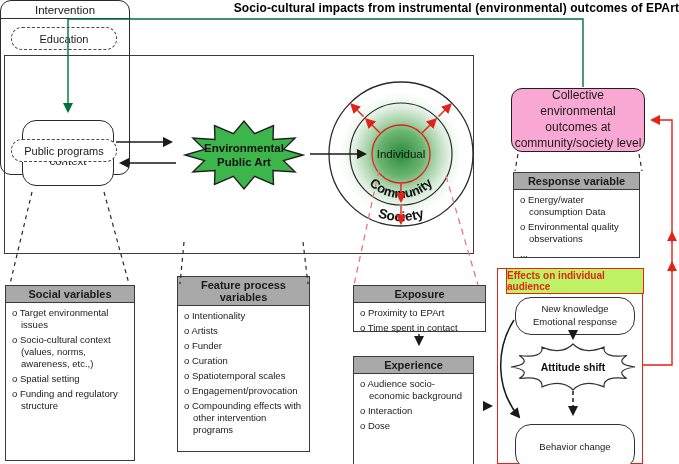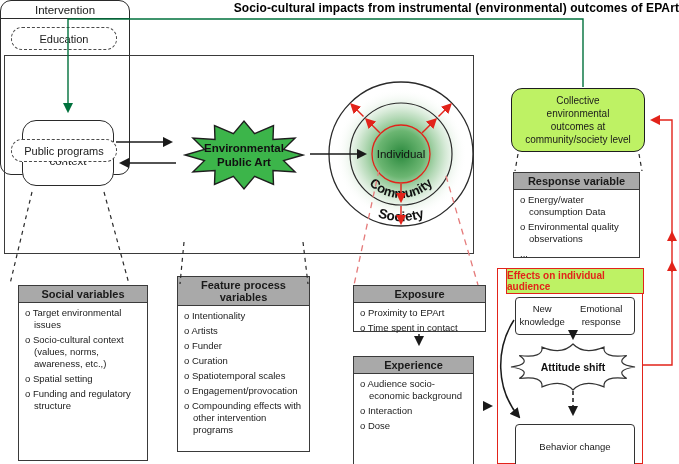--- a/index.html
+++ b/index.html
@@ -23,31 +23,31 @@
     display:flex;flex-direction:column;align-items:center;justify-content:center;text-align:center;}
   #big-rect{left:4px;top:55px;width:468px;height:197px;border:1.5px solid #3a3a3a;background:transparent;}
   #precursor{left:22px;top:120px;width:92px;height:66px;border-radius:14px;font-size:11.5px;line-height:1.5;}
   #intervention{left:178px;top:65px;width:130px;height:175px;border-radius:11px;border:1.5px solid #2a2a2a;background:#fff;box-sizing:border-box;}
   #intervention .ihdr{text-align:center;font-size:11.5px;padding:3px 0 2px 0;border-bottom:1.4px solid #2a2a2a;}
   .dashed-pill{position:absolute;border:1.4px dashed #4a4a4a;border-radius:11px;background:#fff;
     display:flex;align-items:center;justify-content:center;font-size:11px;box-sizing:border-box;}
   #education{left:11px;top:27px;width:106px;height:23px;}
   #public-programs{left:11px;top:139px;width:106px;height:23px;}
   #collective{left:511px;top:88px;width:134px;height:64px;border-radius:11px;border:1.4px solid #1e1e1e;
-    background:#bef264;font-size:10px;line-height:1.32;}
+    background:#f9a8d4;font-size:12px;line-height:1.32;}
   #response{left:513px;top:172px;width:127px;height:86px;}
-  #social{left:18px;top:285px;width:130px;height:176px;}
+  #social{left:5px;top:285px;width:130px;height:176px;}
   #feature{left:177px;top:276px;width:133px;height:176px;}
   #exposure{left:353px;top:285px;width:133px;height:47px;}
   #experience{left:353px;top:356px;width:121px;height:110px;}
   #effects{left:497px;top:268px;width:146px;height:196px;border:1.5px solid #e2231a;background:#fff;box-sizing:border-box;}
   #effects-label{position:absolute;left:8px;right:-1.5px;top:-1px;border:1.3px solid #e2231a;background:#bef264;
     color:#e2231a;font-size:10px;font-weight:600;text-align:left;padding:1px 0;}
-  .eff-box{position:absolute;border:1.3px solid #333;border-radius:4px;background:#fff;box-sizing:border-box;
-    display:flex;flex-direction:row;align-items:center;justify-content:center;text-align:center;font-size:9.5px;line-height:1.35;}
+  .eff-box{position:absolute;border:1.3px solid #333;border-radius:16px;background:#fff;box-sizing:border-box;
+    display:flex;flex-direction:column;align-items:center;justify-content:center;text-align:center;font-size:9.5px;line-height:1.35;}
   #knowledge{left:17px;top:28px;width:120px;height:38px;}
   #behavior{left:17px;top:155px;width:120px;height:46px;}
   #overlay{position:absolute;left:0;top:0;z-index:6;pointer-events:none;}
 </style>
 </head>
 <body>
 
 <div id="canvas">
 
   <div id="title" class="abs">Socio-cultural impacts from instrumental (environmental) outcomes of EPArt</div>

